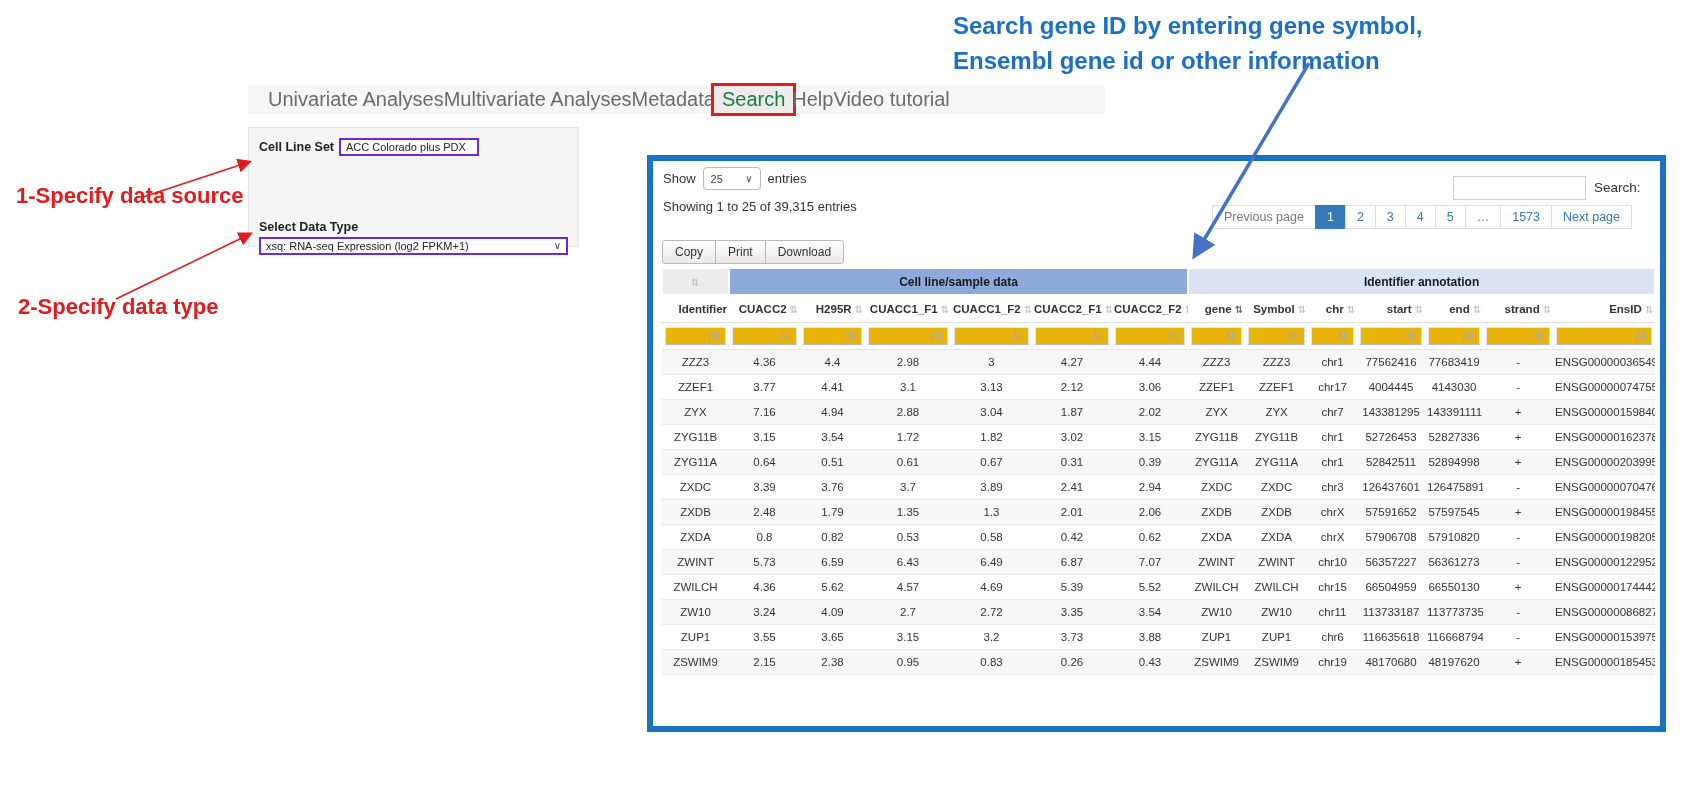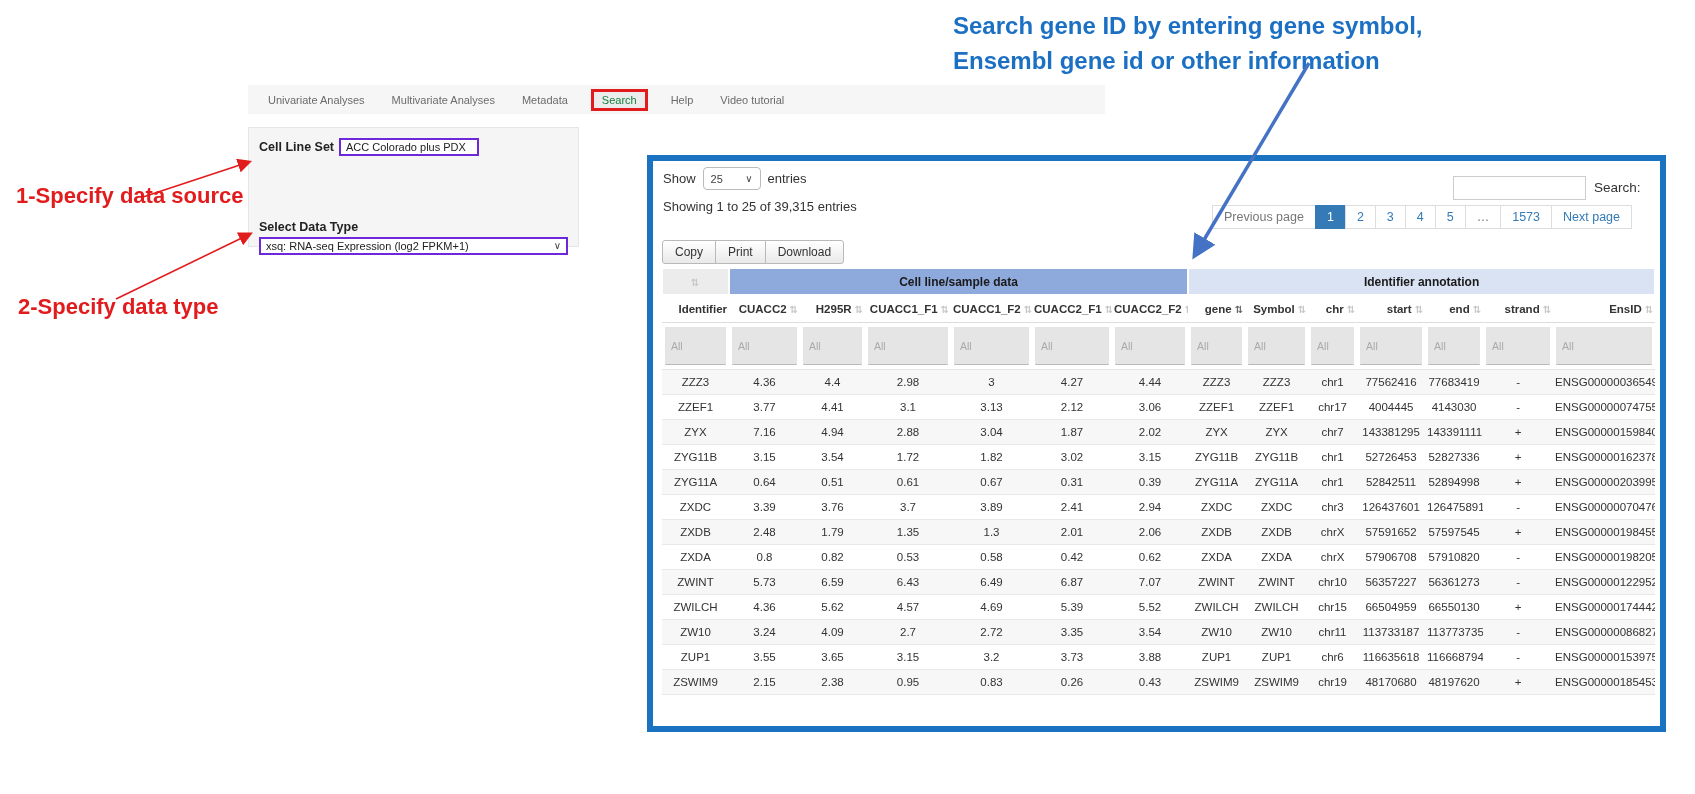--- a/index.html
+++ b/index.html
@@ -5,22 +5,22 @@
   * { margin:0; padding:0; box-sizing:border-box; }
   html,body { background:#fff; }
   .page {
     position:relative; width:1695px; height:794px; overflow:hidden;
     font-family:"Liberation Sans","DejaVu Sans",sans-serif; color:#333; background:#fff;
   }
   svg.overlay { position:absolute; left:0; top:0; z-index:40; pointer-events:none; }
 
   
   .nav-bar { position:absolute; left:248px; top:85px; width:857px; height:29px;
-    background:#f6f6f6; display:flex; align-items:center; gap:27px; padding-left:20px;
-    font-size:11px; color:#6b6b6b;text-align:center; }
+    background:#f6f6f6; display:flex; align-items:center; padding-left:20px;
+    font-size:20px; color:#6b6b6b;text-align:center; }
   .nav-item { white-space:nowrap; cursor:pointer; }
   .nav-active { border:3px solid var(--red); background:#ececec; color:#15803d;
     padding:2px 8px; margin:-3px -4px; }
 
   
   .left-panel { position:absolute; left:248px; top:127px; width:331px; height:120px;
     background:#f5f5f5; border:1px solid #e6e6e6; }
   .panel-label { font-weight:bold; font-size:12.5px; color:#222; }
   .cls-row { position:absolute; left:10px; top:10px; display:flex; align-items:center; gap:5px; }
   .select-box { background:#fff; border:2px solid #6d28d9; font-size:11px; color:#222;
@@ -71,22 +71,22 @@
   .grp-row th, .grp-row td { height:27px; font-size:12px; font-weight:bold; text-align:center;
     border:2px solid #fff; }
   .grp0 { background:#ececec; text-align:right; padding-right:4px; }
   .grp1 { background:var(--grp-dark); color:#1a1a1a; }
   .grp2 { background:var(--grp-light); color:#1a1a1a; }
   .hdr-row th { font-size:11.5px; font-weight:bold; text-align:right; padding:7px 2px;
     border-bottom:1px solid #ddd; white-space:nowrap; overflow:hidden; cursor:pointer; }
   .sort-icon { color:#c6c6c6; font-size:10px; margin-left:3px; }
   .sort-icon.on { color:#666; }
   .flt-row td { padding:4px 3px; border-bottom:1px solid #e6e6e6; }
-  .flt-row input { width:100%; font-size:10.5px; padding:12px 5px; color:#444;
-    border:1px solid #e4e4e4; border-bottom:1px solid #b9b9b9; background:#e5e5e5; }
+  .flt-row input { width:100%; font-size:10.5px; padding:2px 5px; color:#444;
+    border:1px solid #e4e4e4; border-bottom:1px solid #b9b9b9; background:#eab308;text-align:right; }
   .flt-row input::placeholder { color:#aaa; }
   tbody.dt-body td { text-align:center; padding:6px 2px; border-top:1px solid #e8e8e8;
     white-space:nowrap; overflow:hidden; }
   tbody.dt-body tr:nth-child(odd) { background:#f7f7f7; }
   tbody.dt-body tr:last-child { border-bottom:1px solid #e8e8e8; }
 </style>
 </head>
 <body>
 
 <div class="page" style="--red: #e21c1c; --blue-text: #1c70c4; --blue-border: #1a73c1; --grp-dark: #8ea9db; --grp-light: #dae3f3;">

